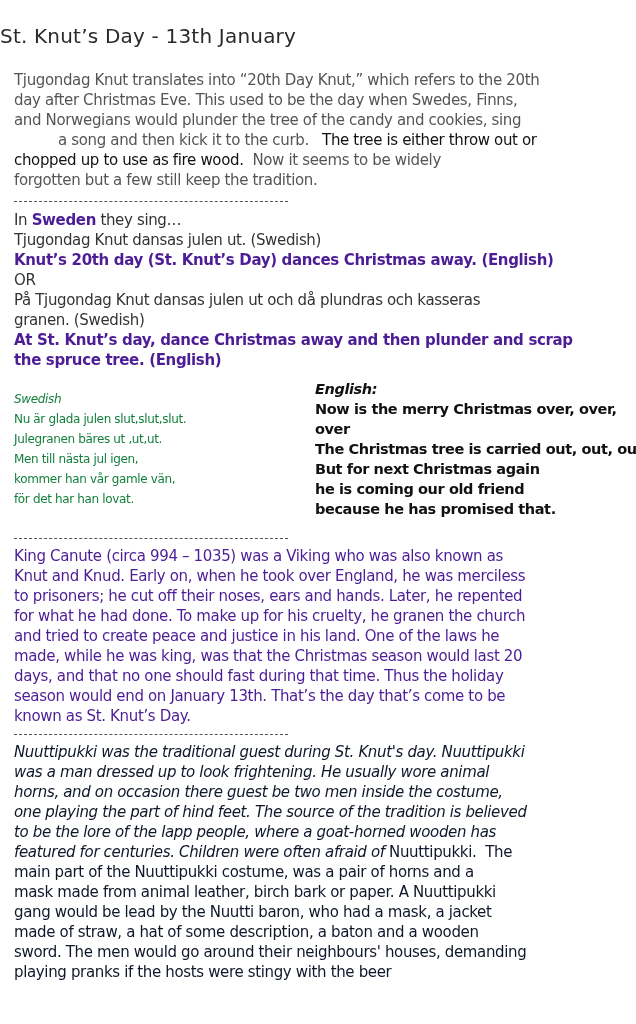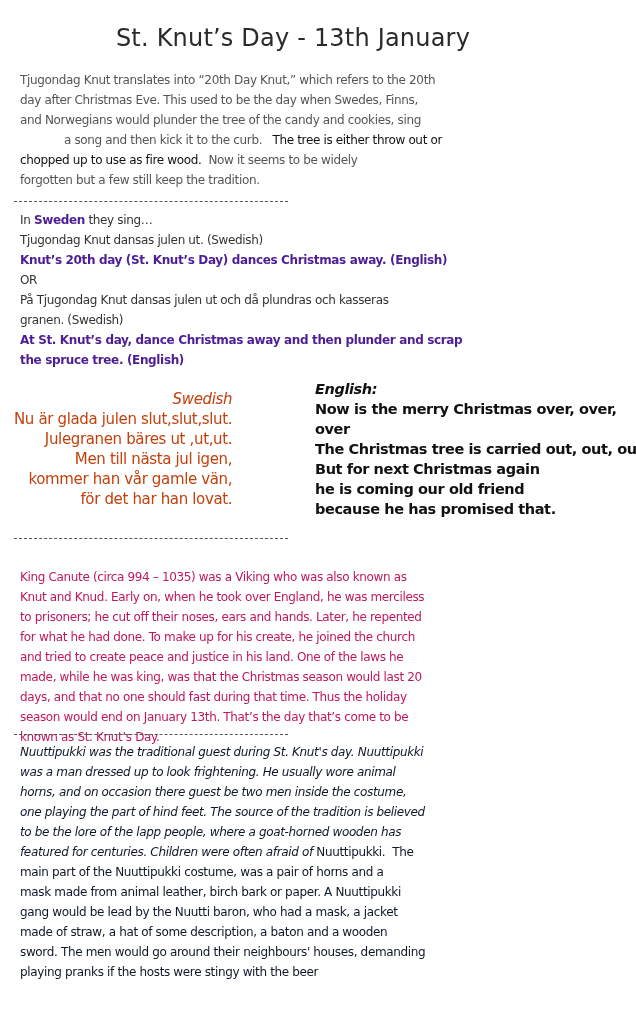--- a/index.html
+++ b/index.html
@@ -2,35 +2,35 @@
 <html><head>
   <meta charset="utf-8">
   <style>
     html, body { margin: 0; padding: 0; background: #ffffff; }
     body {
       width: 636px; height: 1024px; overflow: hidden; position: relative;
       font-family: "DejaVu Sans", sans-serif; color: #1a1a1a;
     }
     .page { position: absolute; left: 0; top: 0; width: 636px; height: 1024px; }
     .title {
-      position: absolute; left: 0; top: 24px; width: 586px; text-align: center;
-      font-size: 24px; color: #2a2a2a; letter-spacing: 0.2px; white-space: nowrap;
+      position: absolute; left: 0; top: 24px; width: 586px; 
+      font-size: 20px; color: #2a2a2a; letter-spacing: 0.2px; white-space: nowrap;
     }
-    .block { position: absolute; left: 20px; font-size: 12px; line-height: 20px; letter-spacing: -0.35px; }
+    .block { position: absolute; left: 14px; font-size: 15px; line-height: 20px; letter-spacing: -0.35px; }
     .line { white-space: nowrap; display: block; height: 20px; }
     .gray { color: #555555; }
     .dark { color: #111111; }
     .bold { font-weight: bold; color: #4c1d95; }
     .ital { font-style: italic; }
     .rule {
       position: absolute; left: 14px; width: 274px; height: 0;
       border-top: 1px dashed #555555;
     }
     .col-right { position: absolute; left: 315px; font-size: 14.5px; line-height: 20px; letter-spacing: -0.4px; font-weight: bold; color: #111; }
-    .col-left { position: absolute; left: 14px; font-size: 15px; line-height: 20px; letter-spacing: -0.35px; color: #c2410c; text-align: right; }
+    .col-left { position: absolute; left: 14px; font-size: 12px; line-height: 20px; letter-spacing: -0.35px; color: #15803d; }
   </style>
 </head>
 <body>
 
 <div class="page">
 
   <div class="title">St. Knut’s Day - 13th January</div>
 
   <div class="block" style="top:70px;">
     <span class="line"><span class="gray">Tjugondag Knut translates into “20th Day Knut,” which refers to the 20th</span></span>
@@ -68,25 +68,25 @@
     <span class="line">Now is the merry Christmas over, over,</span>
     <span class="line">over</span>
     <span class="line">The Christmas tree is carried out, out, out</span>
     <span class="line">But for next Christmas again</span>
     <span class="line">he is coming our old friend</span>
     <span class="line">because he has promised that.</span>
   </div>
 
   <div class="rule" style="top:538px;"></div>
 
-  <div class="block" style="top:546px; color:#be185d;margin-top:21px;">
+  <div class="block" style="top:546px; color:#4c1d95;">
     <span class="line">King Canute (circa 994 – 1035) was a Viking who was also known as</span>
     <span class="line">Knut and Knud. Early on, when he took over England, he was merciless</span>
     <span class="line">to prisoners; he cut off their noses, ears and hands. Later, he repented</span>
-    <span class="line">for what he had done. To make up for his create, he joined the church</span>
+    <span class="line">for what he had done. To make up for his cruelty, he granen the church</span>
     <span class="line">and tried to create peace and justice in his land. One of the laws he</span>
     <span class="line">made, while he was king, was that the Christmas season would last 20</span>
     <span class="line">days, and that no one should fast during that time. Thus the holiday</span>
     <span class="line">season would end on January 13th. That’s the day that’s come to be</span>
     <span class="line">known as St. Knut’s Day.</span>
   </div>
 
   <div class="rule" style="top:734px;"></div>
 
   <div class="block" style="top:742px; color:#0f172a;">

